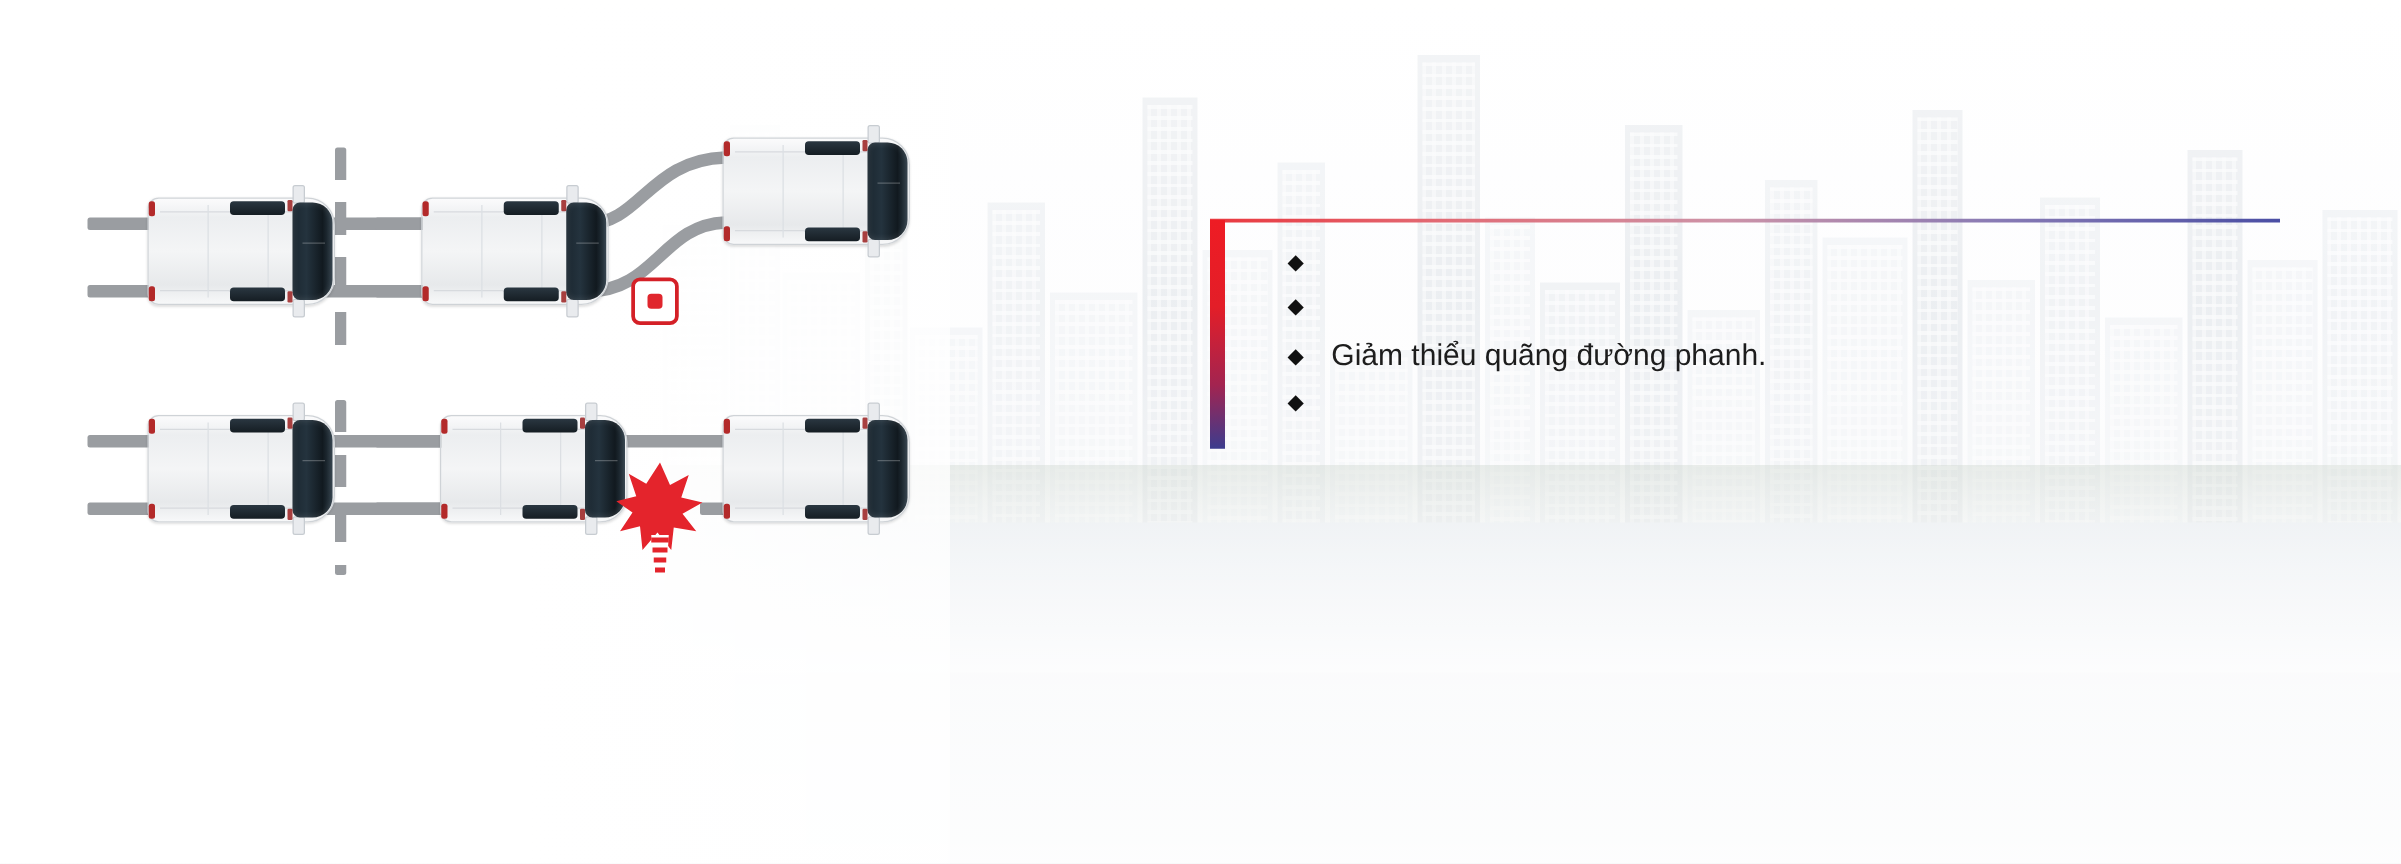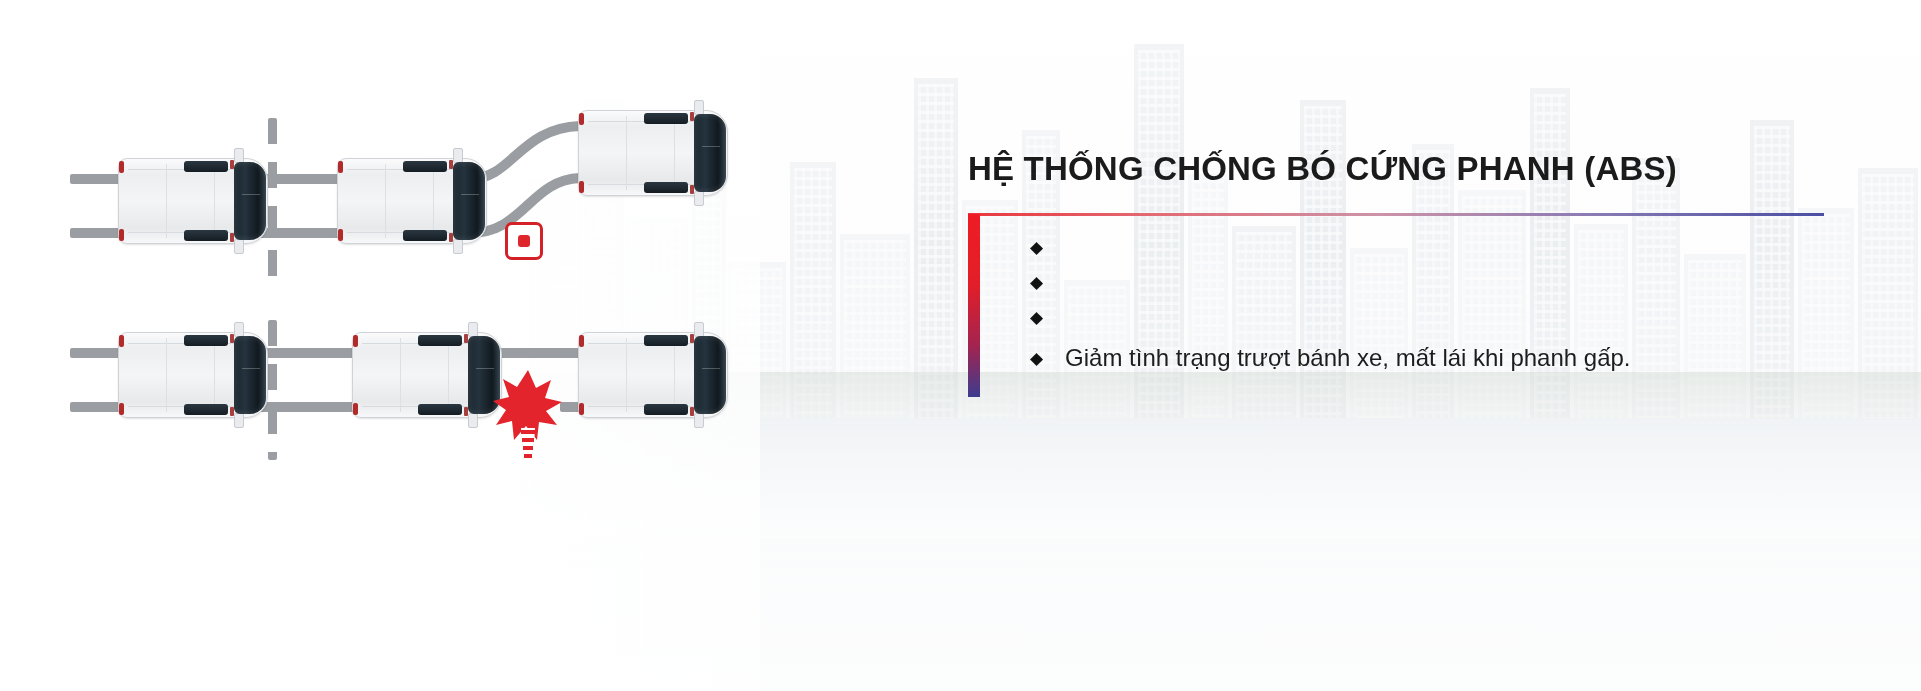--- a/index.html
+++ b/index.html
@@ -333,35 +333,34 @@
       <polygon points="35,2 43,20 58,12 52,30 69,34 53,43 64,57 46,54 44,72 33,58 21,72 19,53 3,57 13,42 0,33 16,29 10,11 24,19" fill="#e4242c"></polygon>
       <path d="M28,60 L42,60 L40,96 L30,96 Z" fill="#ffffff"></path>
       <path d="M28,64 L42,64" stroke="#e4242c" stroke-width="4"></path>
       <path d="M29,72 L41,72" stroke="#e4242c" stroke-width="4"></path>
       <path d="M30,80 L40,80" stroke="#e4242c" stroke-width="4"></path>
       <path d="M31,88 L39,88" stroke="#e4242c" stroke-width="4"></path>
     </svg>
   </div>
 
   <div class="panel">
-    <div class="title">HỆ THỐNG CHỐNG BÓ CỨNG PHANH (ABS)</div>
     <div class="rule"></div>
     <div class="listwrap">
       <div class="vbar"></div>
       <ul class="bullets">
         <li>
           <span class="dia">◆</span>
         </li>
         <li>
           <span class="dia">◆</span>
         </li>
         <li>
           <span class="dia">◆</span>
+          <span>Giảm thiểu quãng đường phanh.</span>
         </li>
         <li>
           <span class="dia">◆</span>
-          <span>Giảm tình trạng trượt bánh xe, mất lái khi phanh gấp.</span>
         </li>
       </ul>
     </div>
   </div>
 
 </div>
 
 </body></html>

